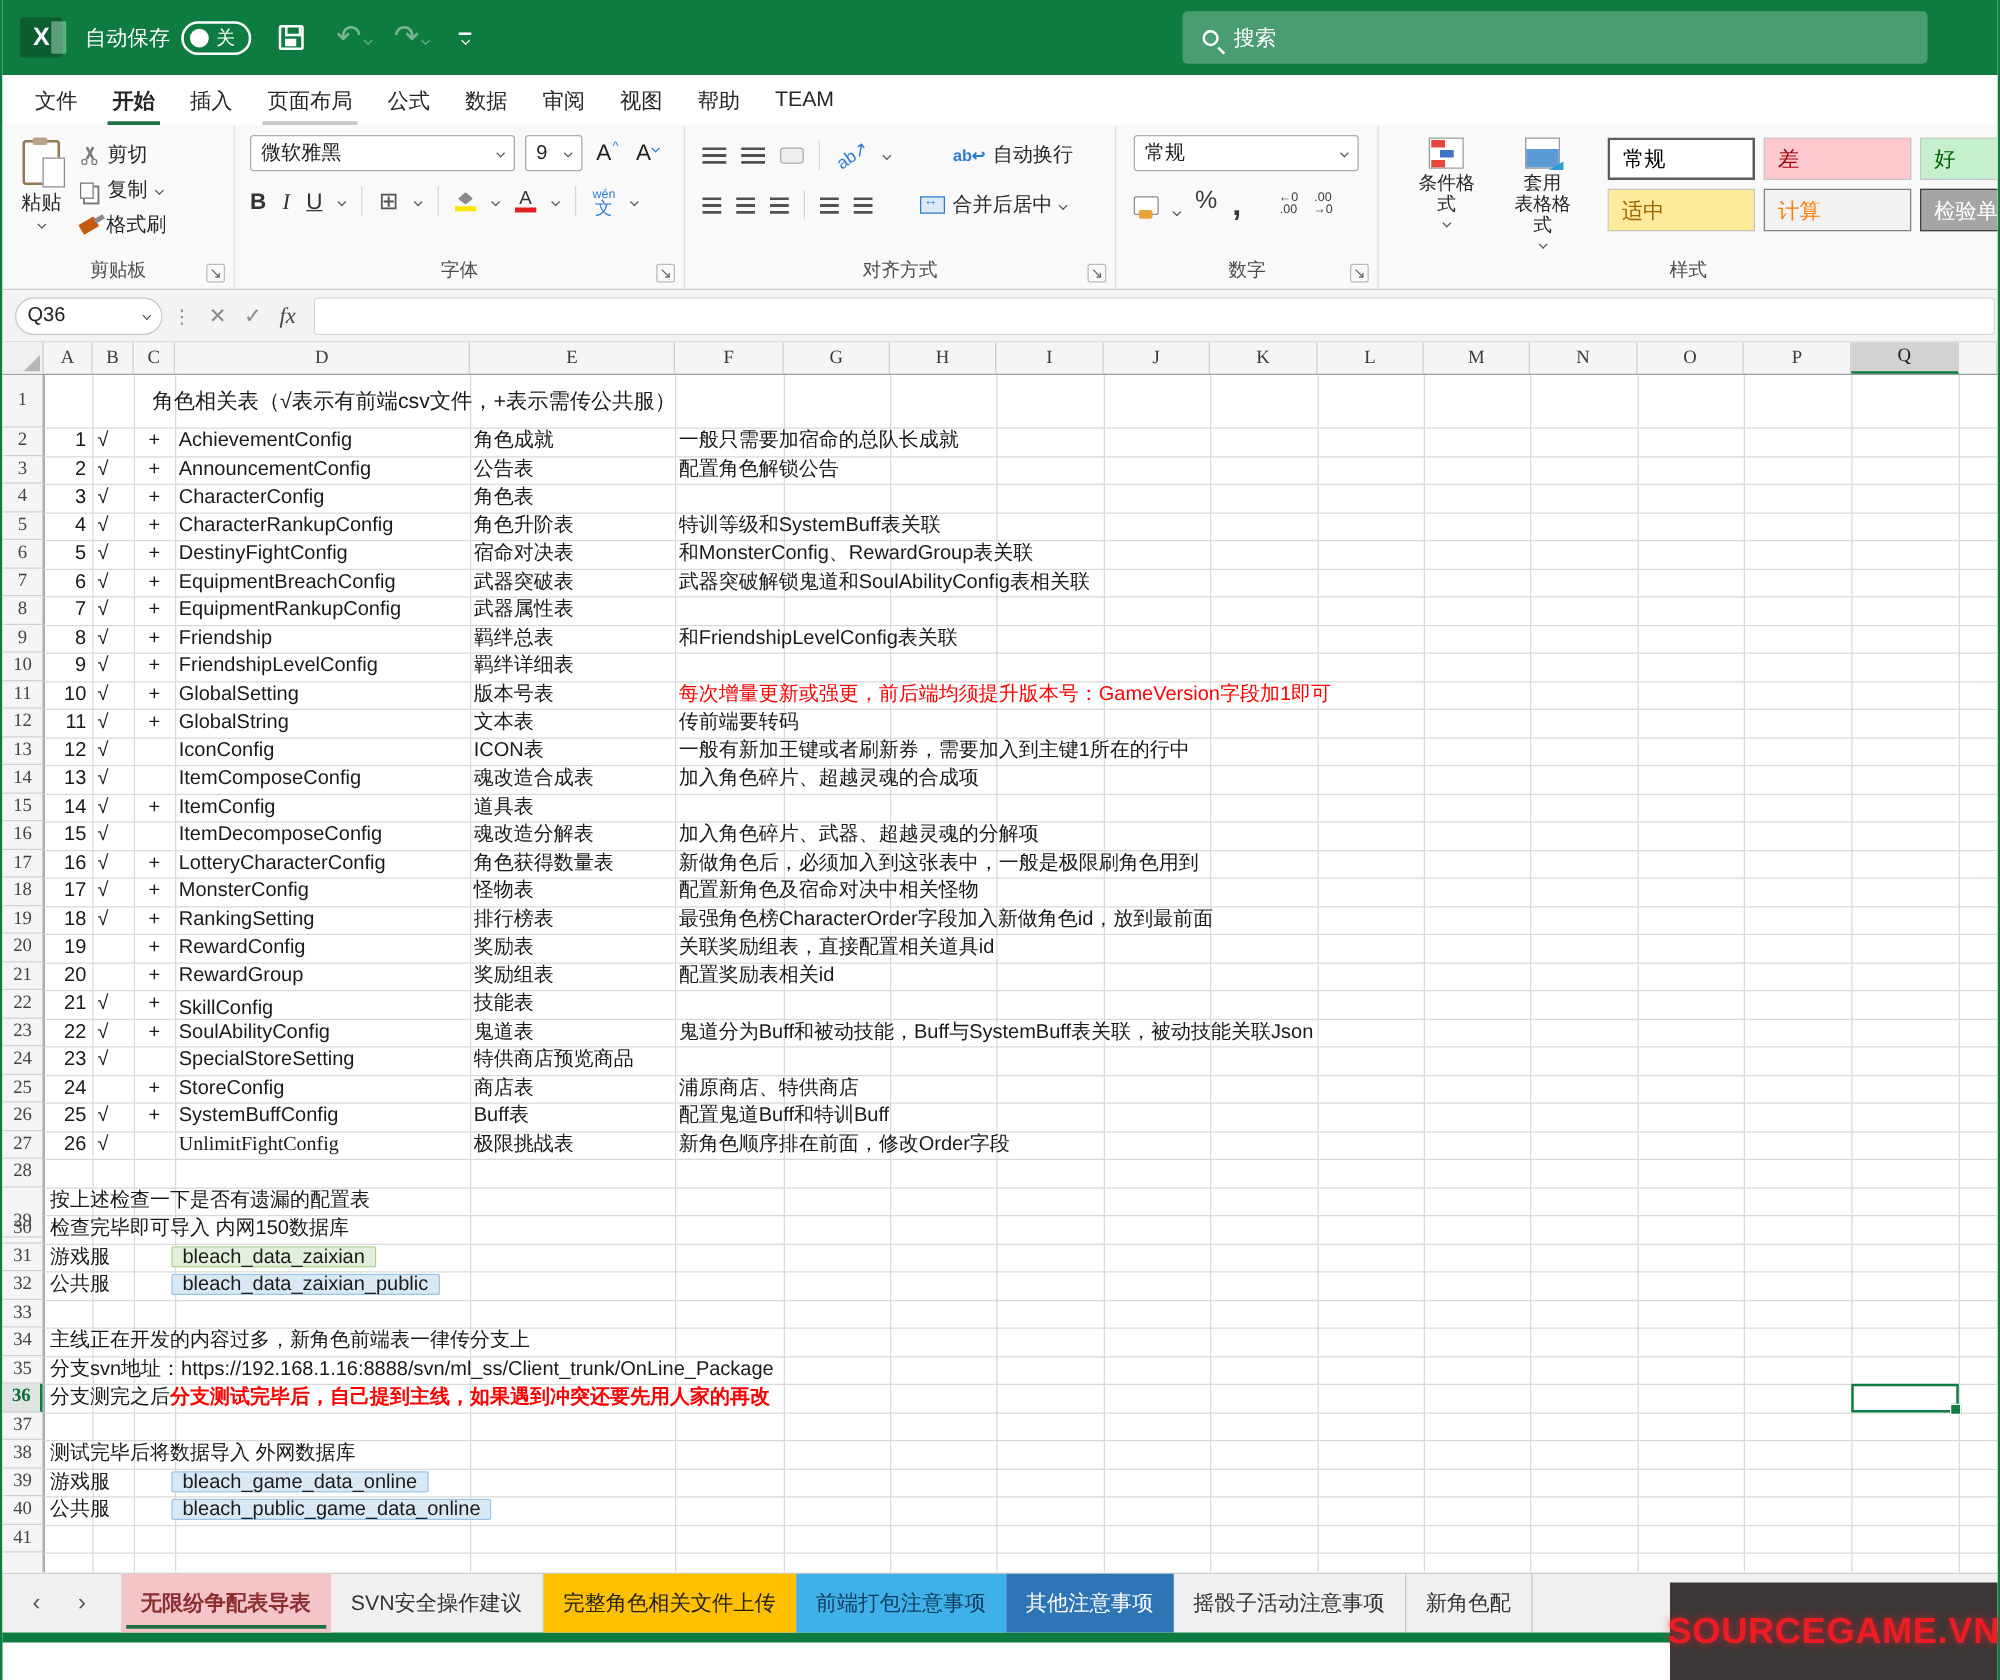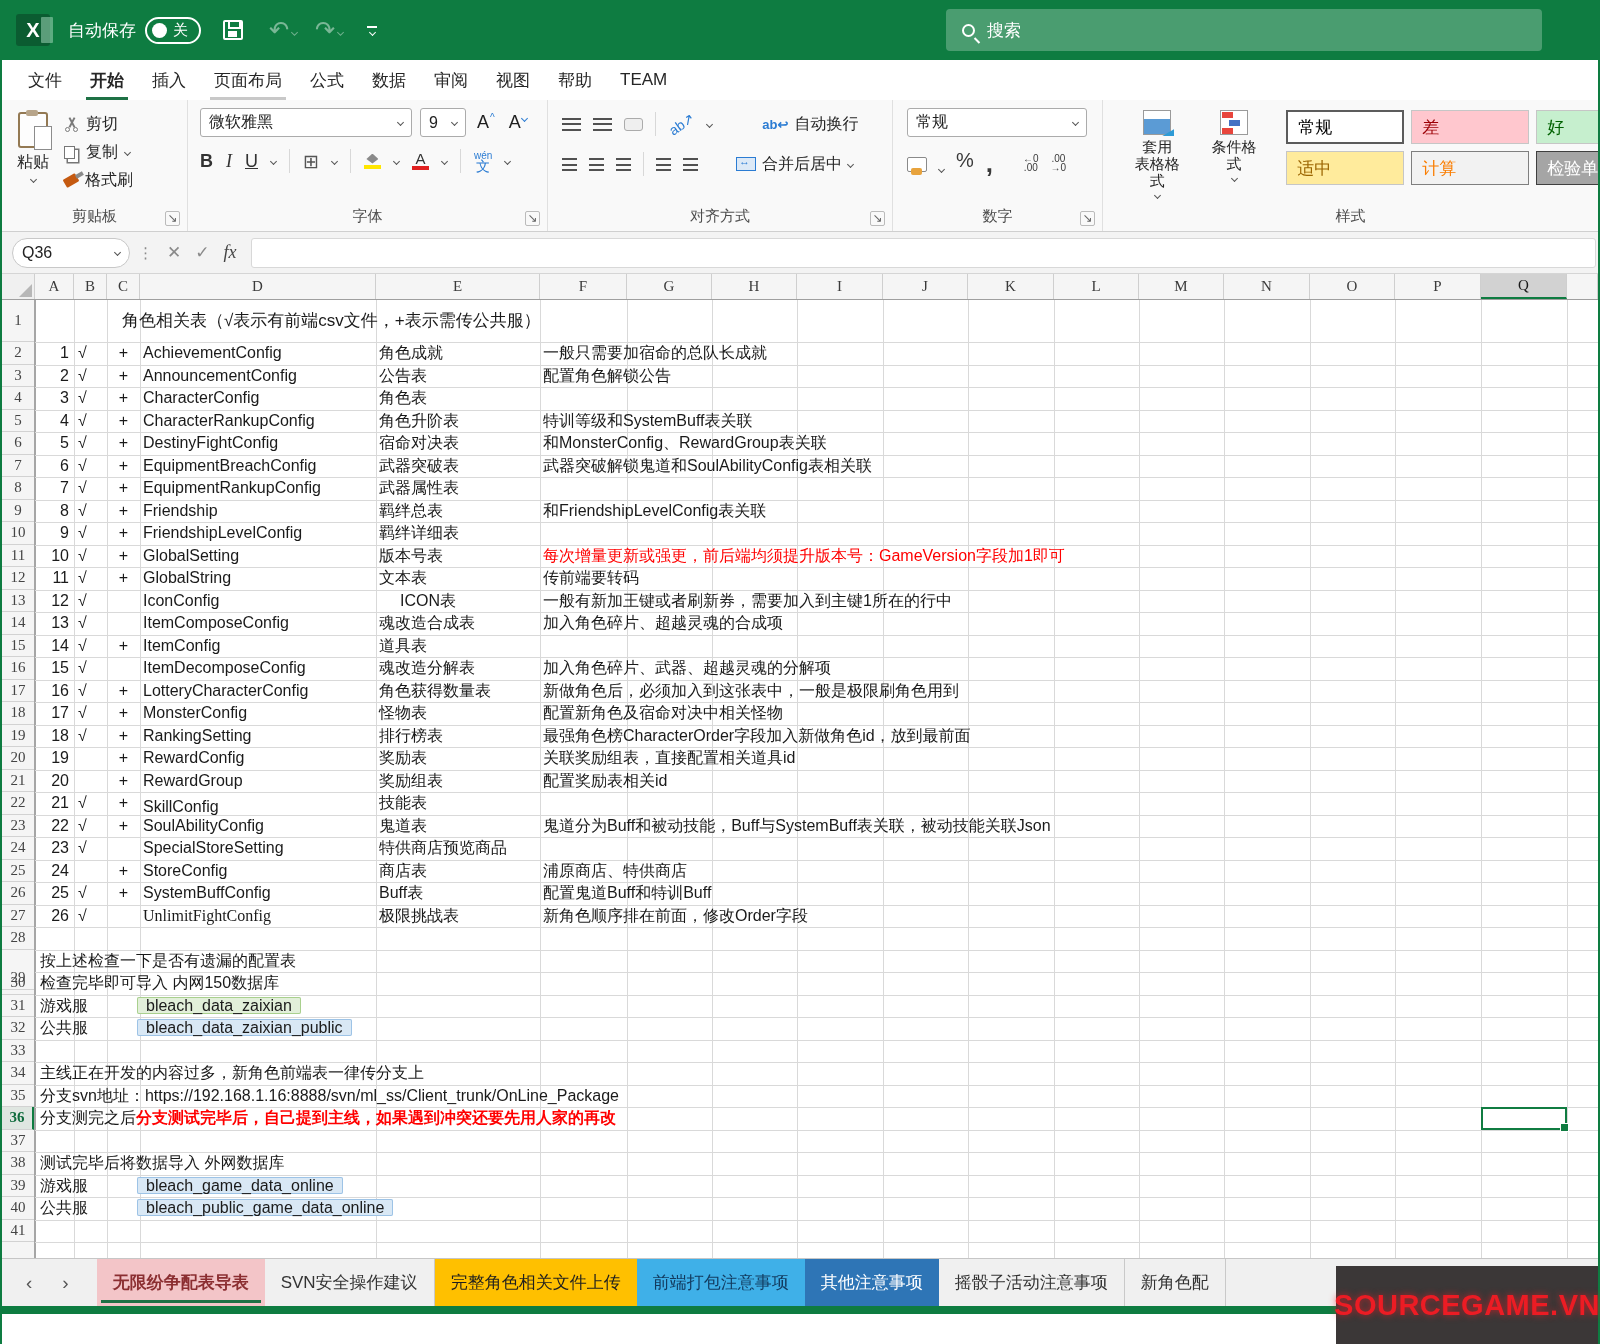--- a/index.html
+++ b/index.html
@@ -322,30 +322,30 @@
           <span>.00</span><br>
           <span>→0</span>
         </span>
       </div>
       <span class="glabel">数字</span>
       <span class="launcher">↘</span>
     </div>
 
     <div class="rgroup g-styles" style="border-right:none">
       <div class="bigbtn">
+        <span class="icon-condfmt"></span>
+        <span>条件格式</span>
+        <span class="chev sm"></span>
+      </div>
+      <div class="bigbtn">
         <span class="icon-tablefmt"></span>
         <span>
           <span>套用</span><br>
           <span>表格格式</span>
         </span>
-        <span class="chev sm"></span>
-      </div>
-      <div class="bigbtn">
-        <span class="icon-condfmt"></span>
-        <span>条件格式</span>
         <span class="chev sm"></span>
       </div>
       <div class="style-gallery" id="styleGallery">
           <div class="sg-row">
             <div class="sg-cell selected" style="background: rgb(255, 255, 255); color: rgb(0, 0, 0);">常规</div>
             <div class="sg-cell" style="background: rgb(255, 199, 206); color: rgb(156, 0, 6);">差</div>
             <div class="sg-cell" style="background: rgb(198, 239, 206); color: rgb(0, 97, 0);">好</div>
           </div>
           <div class="sg-row">
             <div class="sg-cell" style="background: rgb(255, 235, 156); color: rgb(156, 101, 0);">适中</div>
@@ -556,21 +556,21 @@
       <div class="ct red" style="left: 541px; top: 244.5px;">每次增量更新或强更，前后端均须提升版本号：GameVersion字段加1即可</div>
       <div class="ct" style="left: 33px; top: 267px; width: 34px; text-align: right;">11</div>
       <div class="ct" style="left: 76px; top: 267px;">√</div>
       <div class="ct" style="left: 105px; top: 267px; width: 33px; text-align: center;">+</div>
       <div class="ct" style="left: 141px; top: 267px;">GlobalString</div>
       <div class="ct" style="left: 377px; top: 267px;">文本表</div>
       <div class="ct" style="left: 541px; top: 267px;">传前端要转码</div>
       <div class="ct" style="left: 33px; top: 289.5px; width: 34px; text-align: right;">12</div>
       <div class="ct" style="left: 76px; top: 289.5px;">√</div>
       <div class="ct" style="left: 141px; top: 289.5px;">IconConfig</div>
-      <div class="ct" style="left: 398px; top: 289.5px;">ICON表</div>
+      <div class="ct" style="left: 377px; top: 289.5px;">ICON表</div>
       <div class="ct" style="left: 541px; top: 289.5px;">一般有新加王键或者刷新券，需要加入到主键1所在的行中</div>
       <div class="ct" style="left: 33px; top: 312px; width: 34px; text-align: right;">13</div>
       <div class="ct" style="left: 76px; top: 312px;">√</div>
       <div class="ct" style="left: 141px; top: 312px;">ItemComposeConfig</div>
       <div class="ct" style="left: 377px; top: 312px;">魂改造合成表</div>
       <div class="ct" style="left: 541px; top: 312px;">加入角色碎片、超越灵魂的合成项</div>
       <div class="ct" style="left: 33px; top: 334.5px; width: 34px; text-align: right;">14</div>
       <div class="ct" style="left: 76px; top: 334.5px;">√</div>
       <div class="ct" style="left: 105px; top: 334.5px; width: 33px; text-align: center;">+</div>
       <div class="ct" style="left: 141px; top: 334.5px;">ItemConfig</div>

